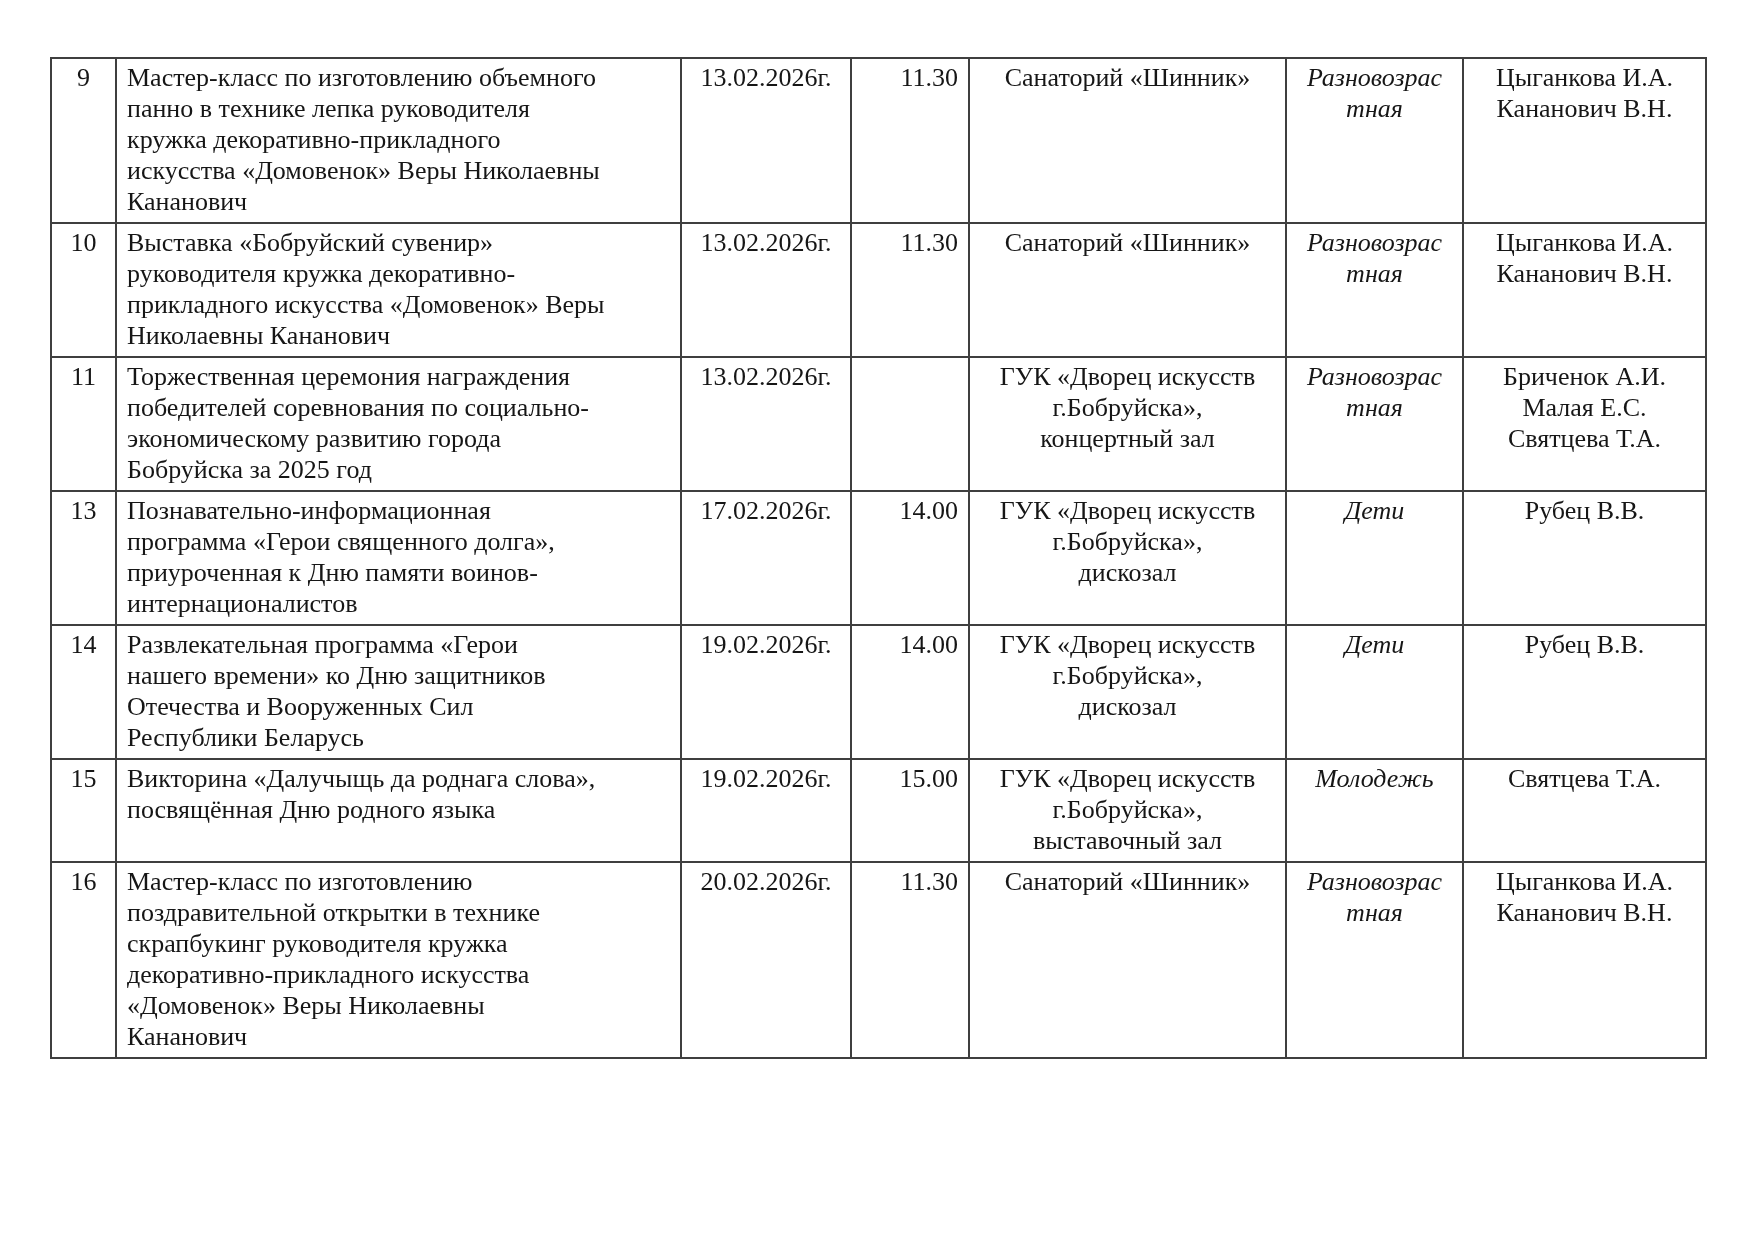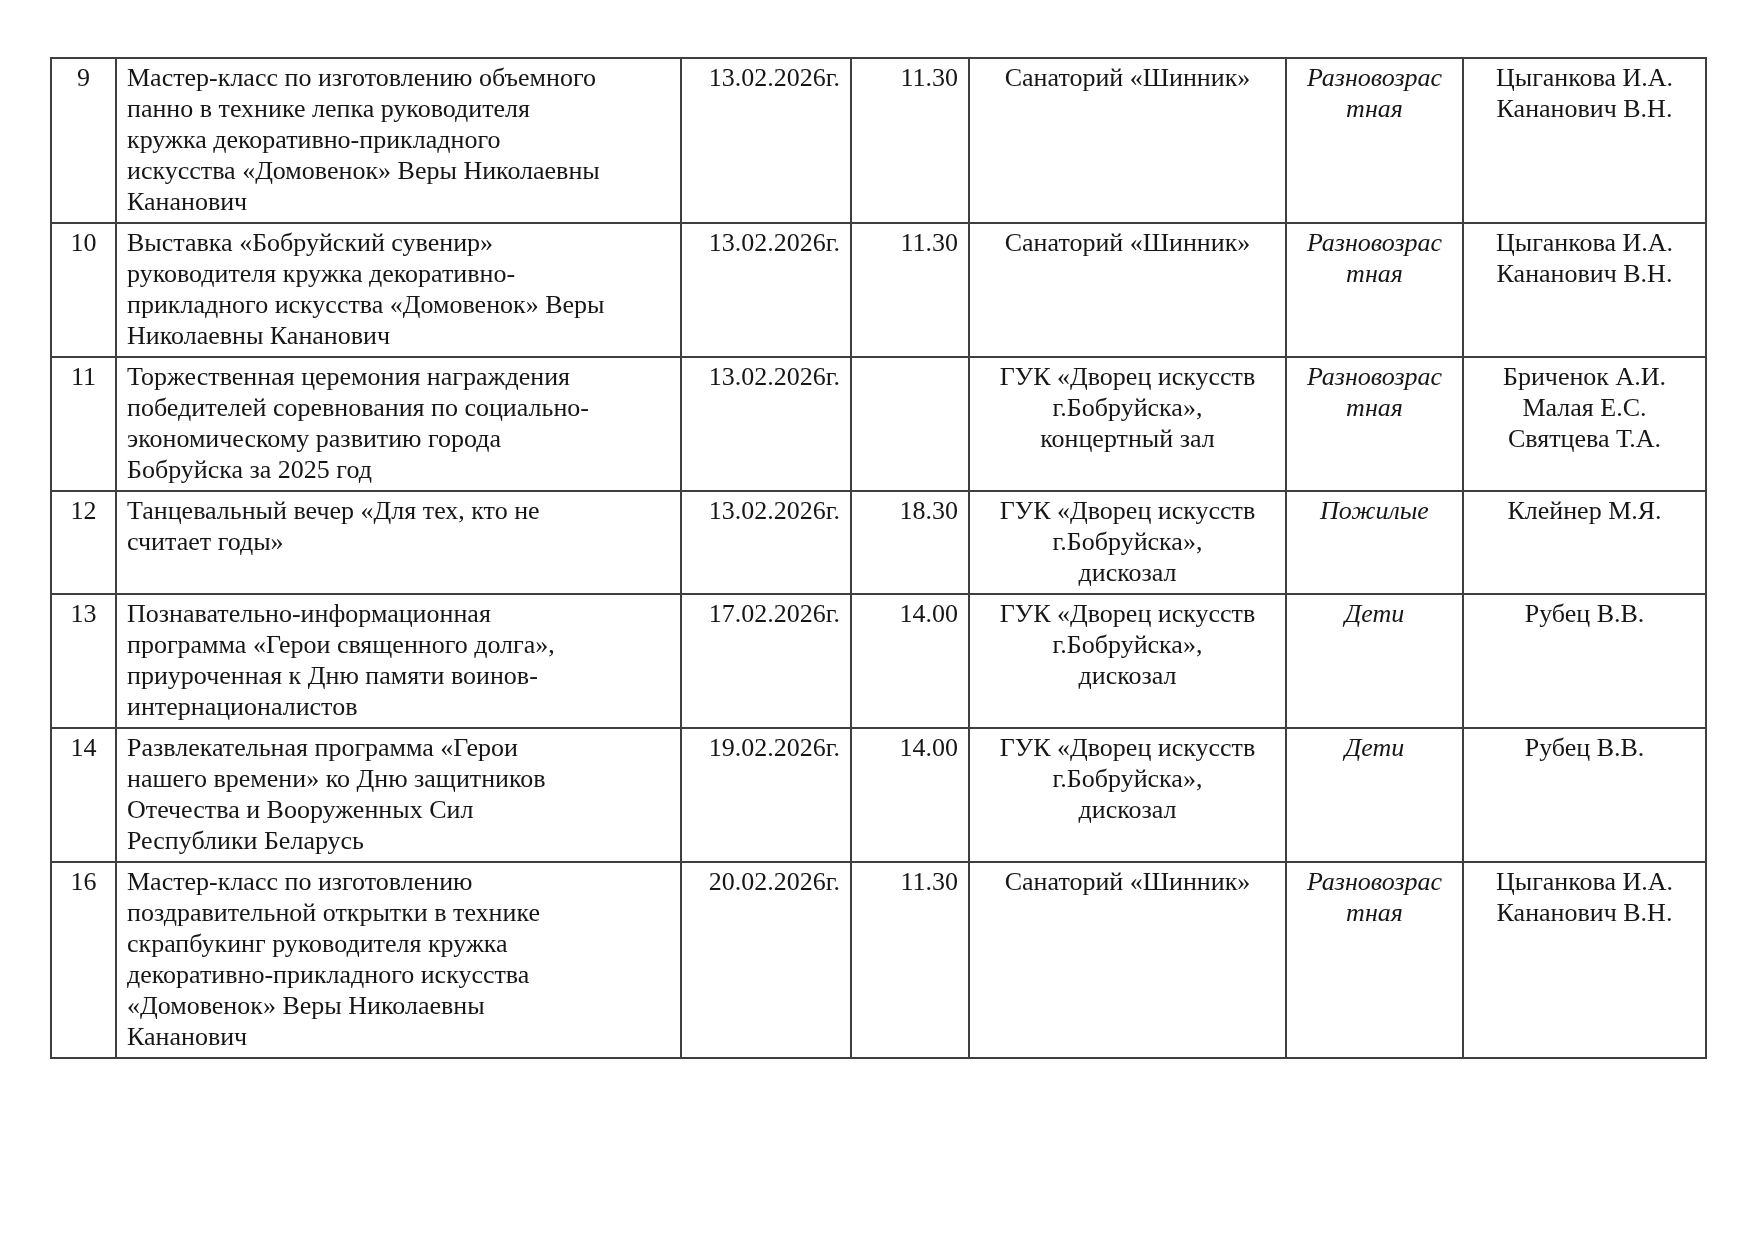--- a/index.html
+++ b/index.html
@@ -31,21 +31,21 @@
     border: 2px solid #3f3f3f;
     vertical-align: top;
     font-size: 26px;
     line-height: 31px;
     padding: 3px 10px 5px 10px;
     white-space: pre-line;
     overflow: hidden;
   }
   td.col-num  { text-align: center; padding-left: 2px; padding-right: 2px; }
   td.col-event{ text-align: left; padding-left: 13px; margin-top: 29px; }
-  td.col-date { text-align: right; padding-left: 4px; padding-right: 4px; margin-left: 9px; }
+  td.col-date { text-align: center; padding-left: 4px; padding-right: 4px; margin-left: 9px; }
   td.col-time { text-align: right; padding-left: 2px; padding-right: 2px; font-family: Liberation Serif, serif; }
   td.col-loc  { text-align: center; padding-left: 6px; padding-right: 6px; }
   td.col-age  { text-align: center; padding-left: 4px; padding-right: 4px; font-style: italic; }
   td.col-resp { text-align: center; padding-left: 6px; padding-right: 6px; margin-top: 34px; }
 </style>
 </head>
 <body>
 
 <div class="page">
   <table class="events">
@@ -99,32 +99,20 @@
           <td class="col-loc">ГУК «Дворец искусств
 г.Бобруйска»,
 концертный зал</td>
           <td class="col-age">Разновозрас
 тная</td>
           <td class="col-resp">Бриченок А.И.
 Малая Е.С.
 Святцева Т.А.</td>
         </tr>
         <tr>
-          <td class="col-num">12</td>
-          <td class="col-event">Танцевальный вечер «Для тех, кто не
-считает годы»</td>
-          <td class="col-date">13.02.2026г.</td>
-          <td class="col-time">18.30</td>
-          <td class="col-loc">ГУК «Дворец искусств
-г.Бобруйска»,
-дискозал</td>
-          <td class="col-age">Пожилые</td>
-          <td class="col-resp">Клейнер М.Я.</td>
-        </tr>
-        <tr>
           <td class="col-num">13</td>
           <td class="col-event">Познавательно-информационная
 программа «Герои священного долга»,
 приуроченная к Дню памяти воинов-
 интернационалистов</td>
           <td class="col-date">17.02.2026г.</td>
           <td class="col-time">14.00</td>
           <td class="col-loc">ГУК «Дворец искусств
 г.Бобруйска»,
 дискозал</td>
@@ -139,20 +127,32 @@
 Республики Беларусь</td>
           <td class="col-date">19.02.2026г.</td>
           <td class="col-time">14.00</td>
           <td class="col-loc">ГУК «Дворец искусств
 г.Бобруйска»,
 дискозал</td>
           <td class="col-age">Дети</td>
           <td class="col-resp">Рубец В.В.</td>
         </tr>
         <tr>
+          <td class="col-num">15</td>
+          <td class="col-event">Викторина «Далучыщь да роднага слова»,
+посвящённая Дню родного языка</td>
+          <td class="col-date">19.02.2026г.</td>
+          <td class="col-time">15.00</td>
+          <td class="col-loc">ГУК «Дворец искусств
+г.Бобруйска»,
+выставочный зал</td>
+          <td class="col-age">Молодежь</td>
+          <td class="col-resp">Святцева Т.А.</td>
+        </tr>
+        <tr>
           <td class="col-num">16</td>
           <td class="col-event">Мастер-класс по изготовлению
 поздравительной открытки в технике
 скрапбукинг руководителя кружка
 декоративно-прикладного искусства
 «Домовенок» Веры Николаевны
 Кананович</td>
           <td class="col-date">20.02.2026г.</td>
           <td class="col-time">11.30</td>
           <td class="col-loc">Санаторий «Шинник»</td>

